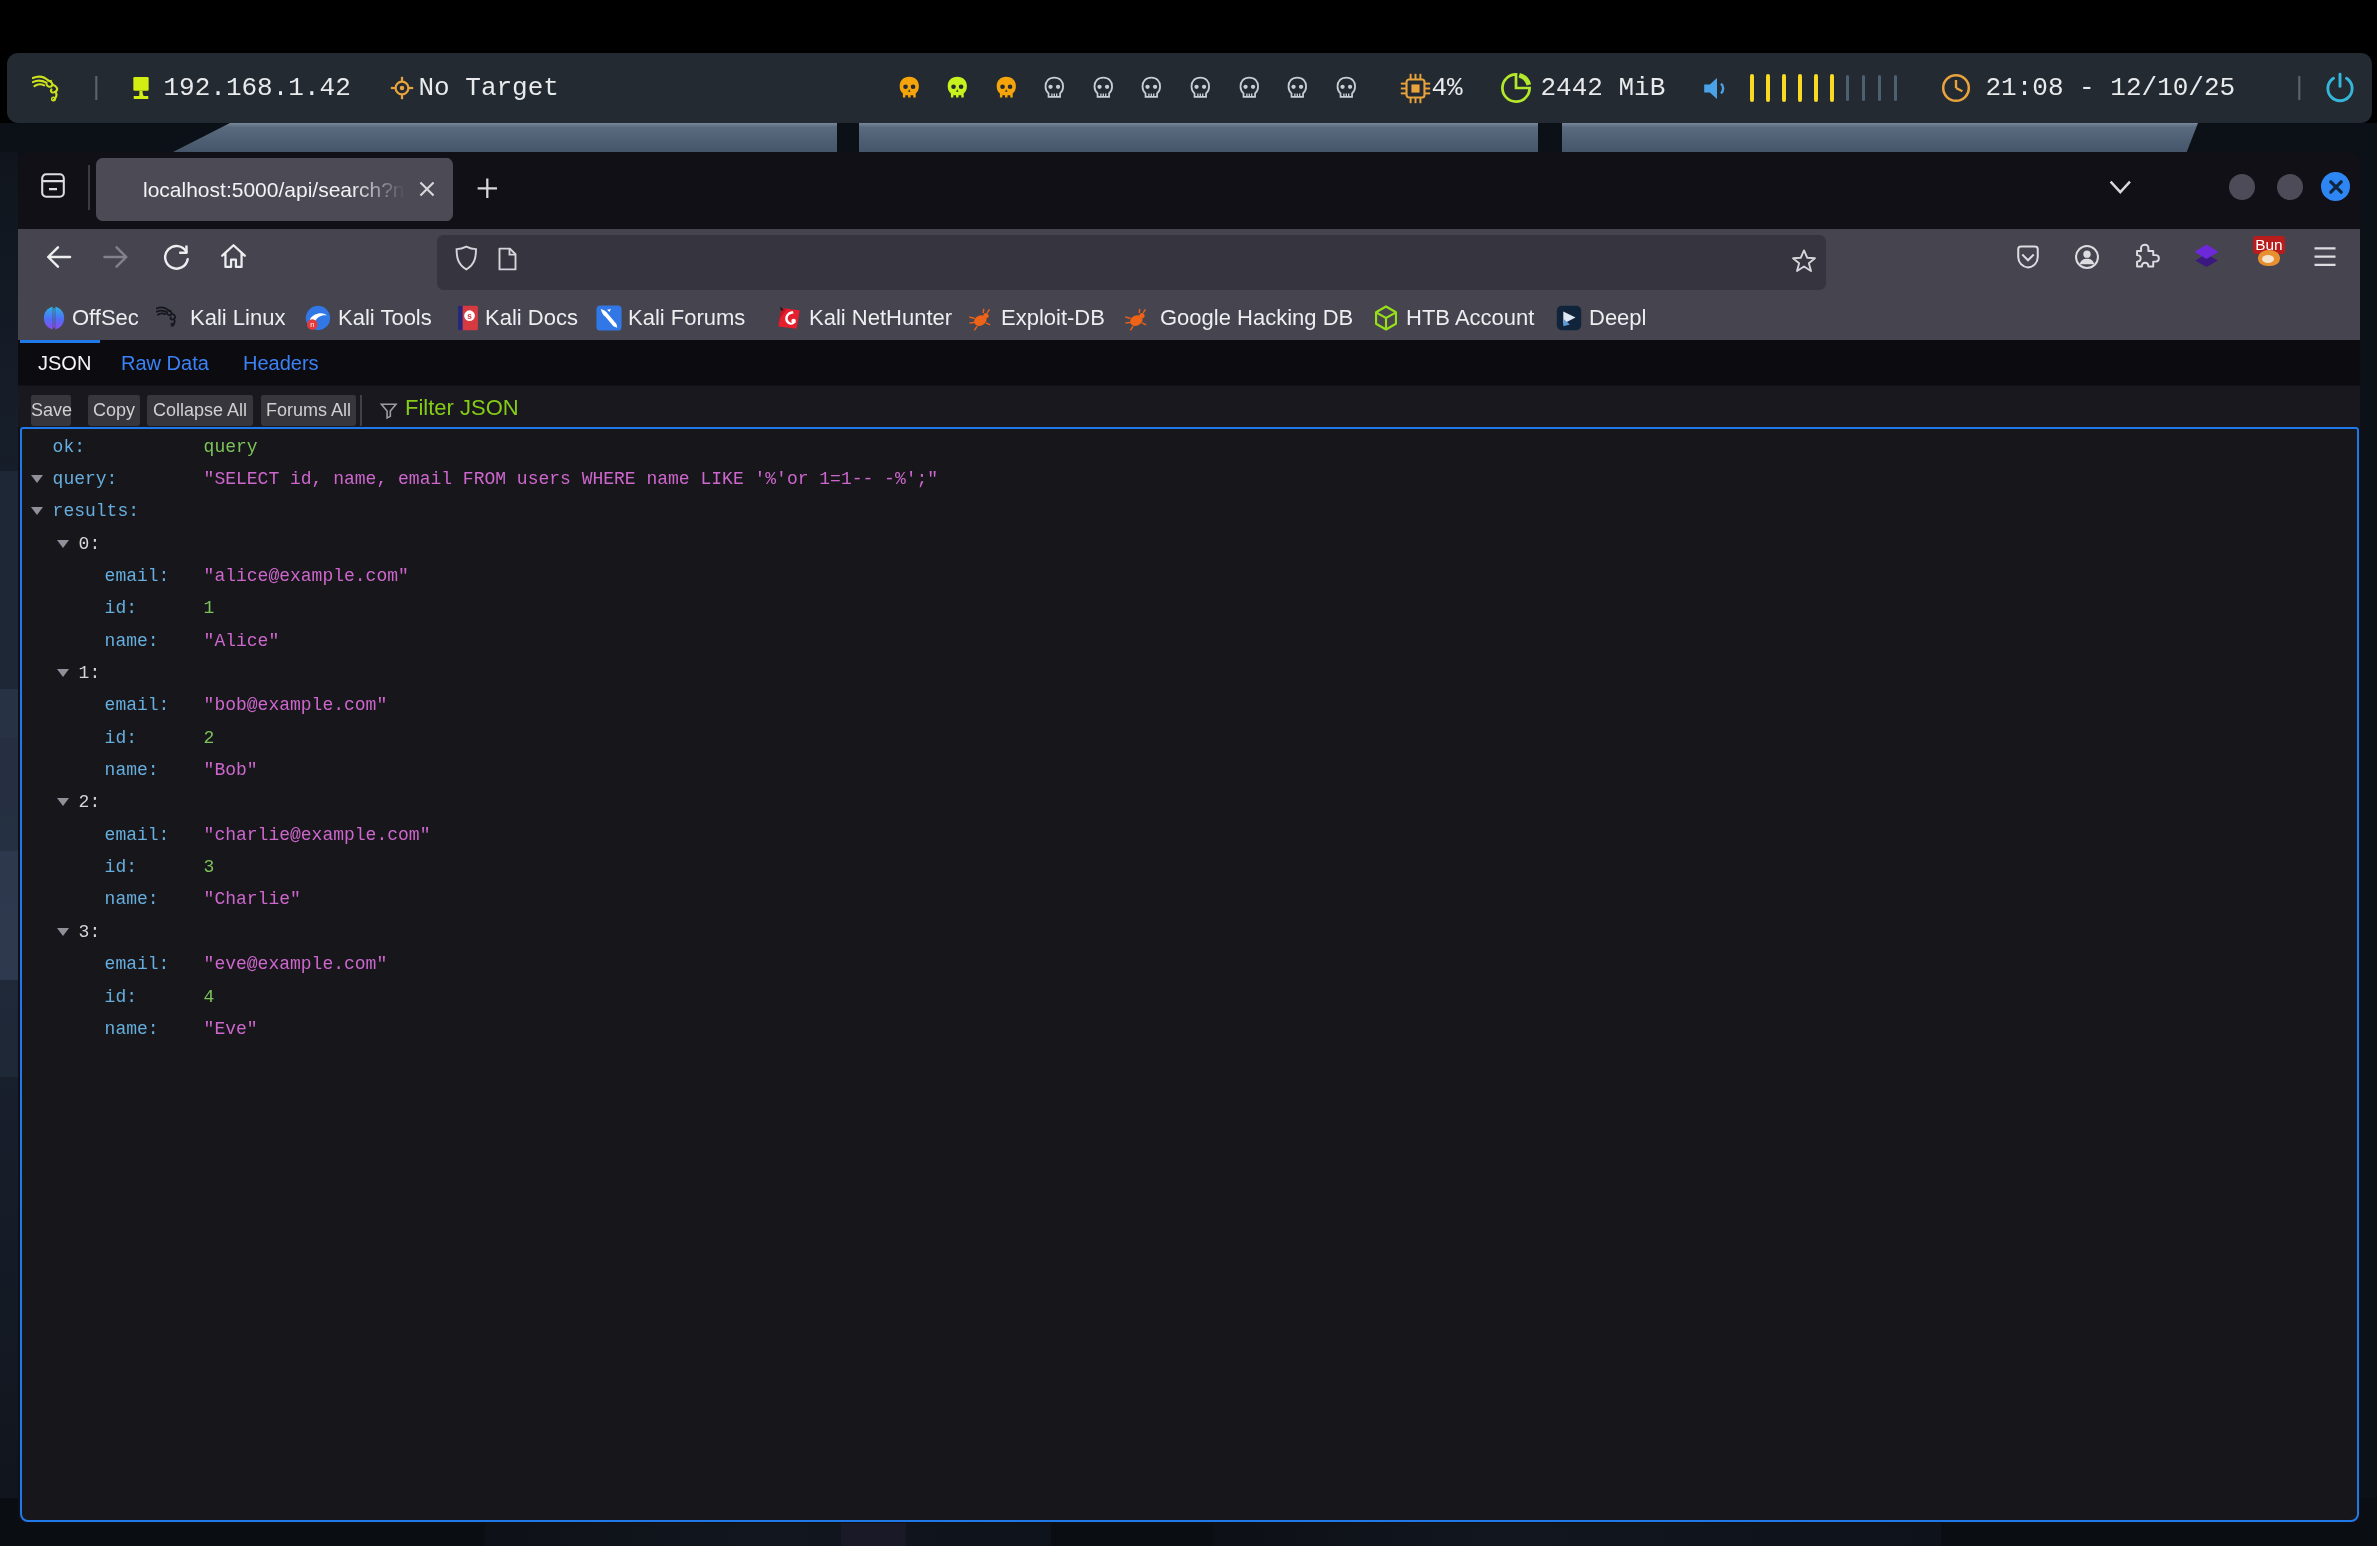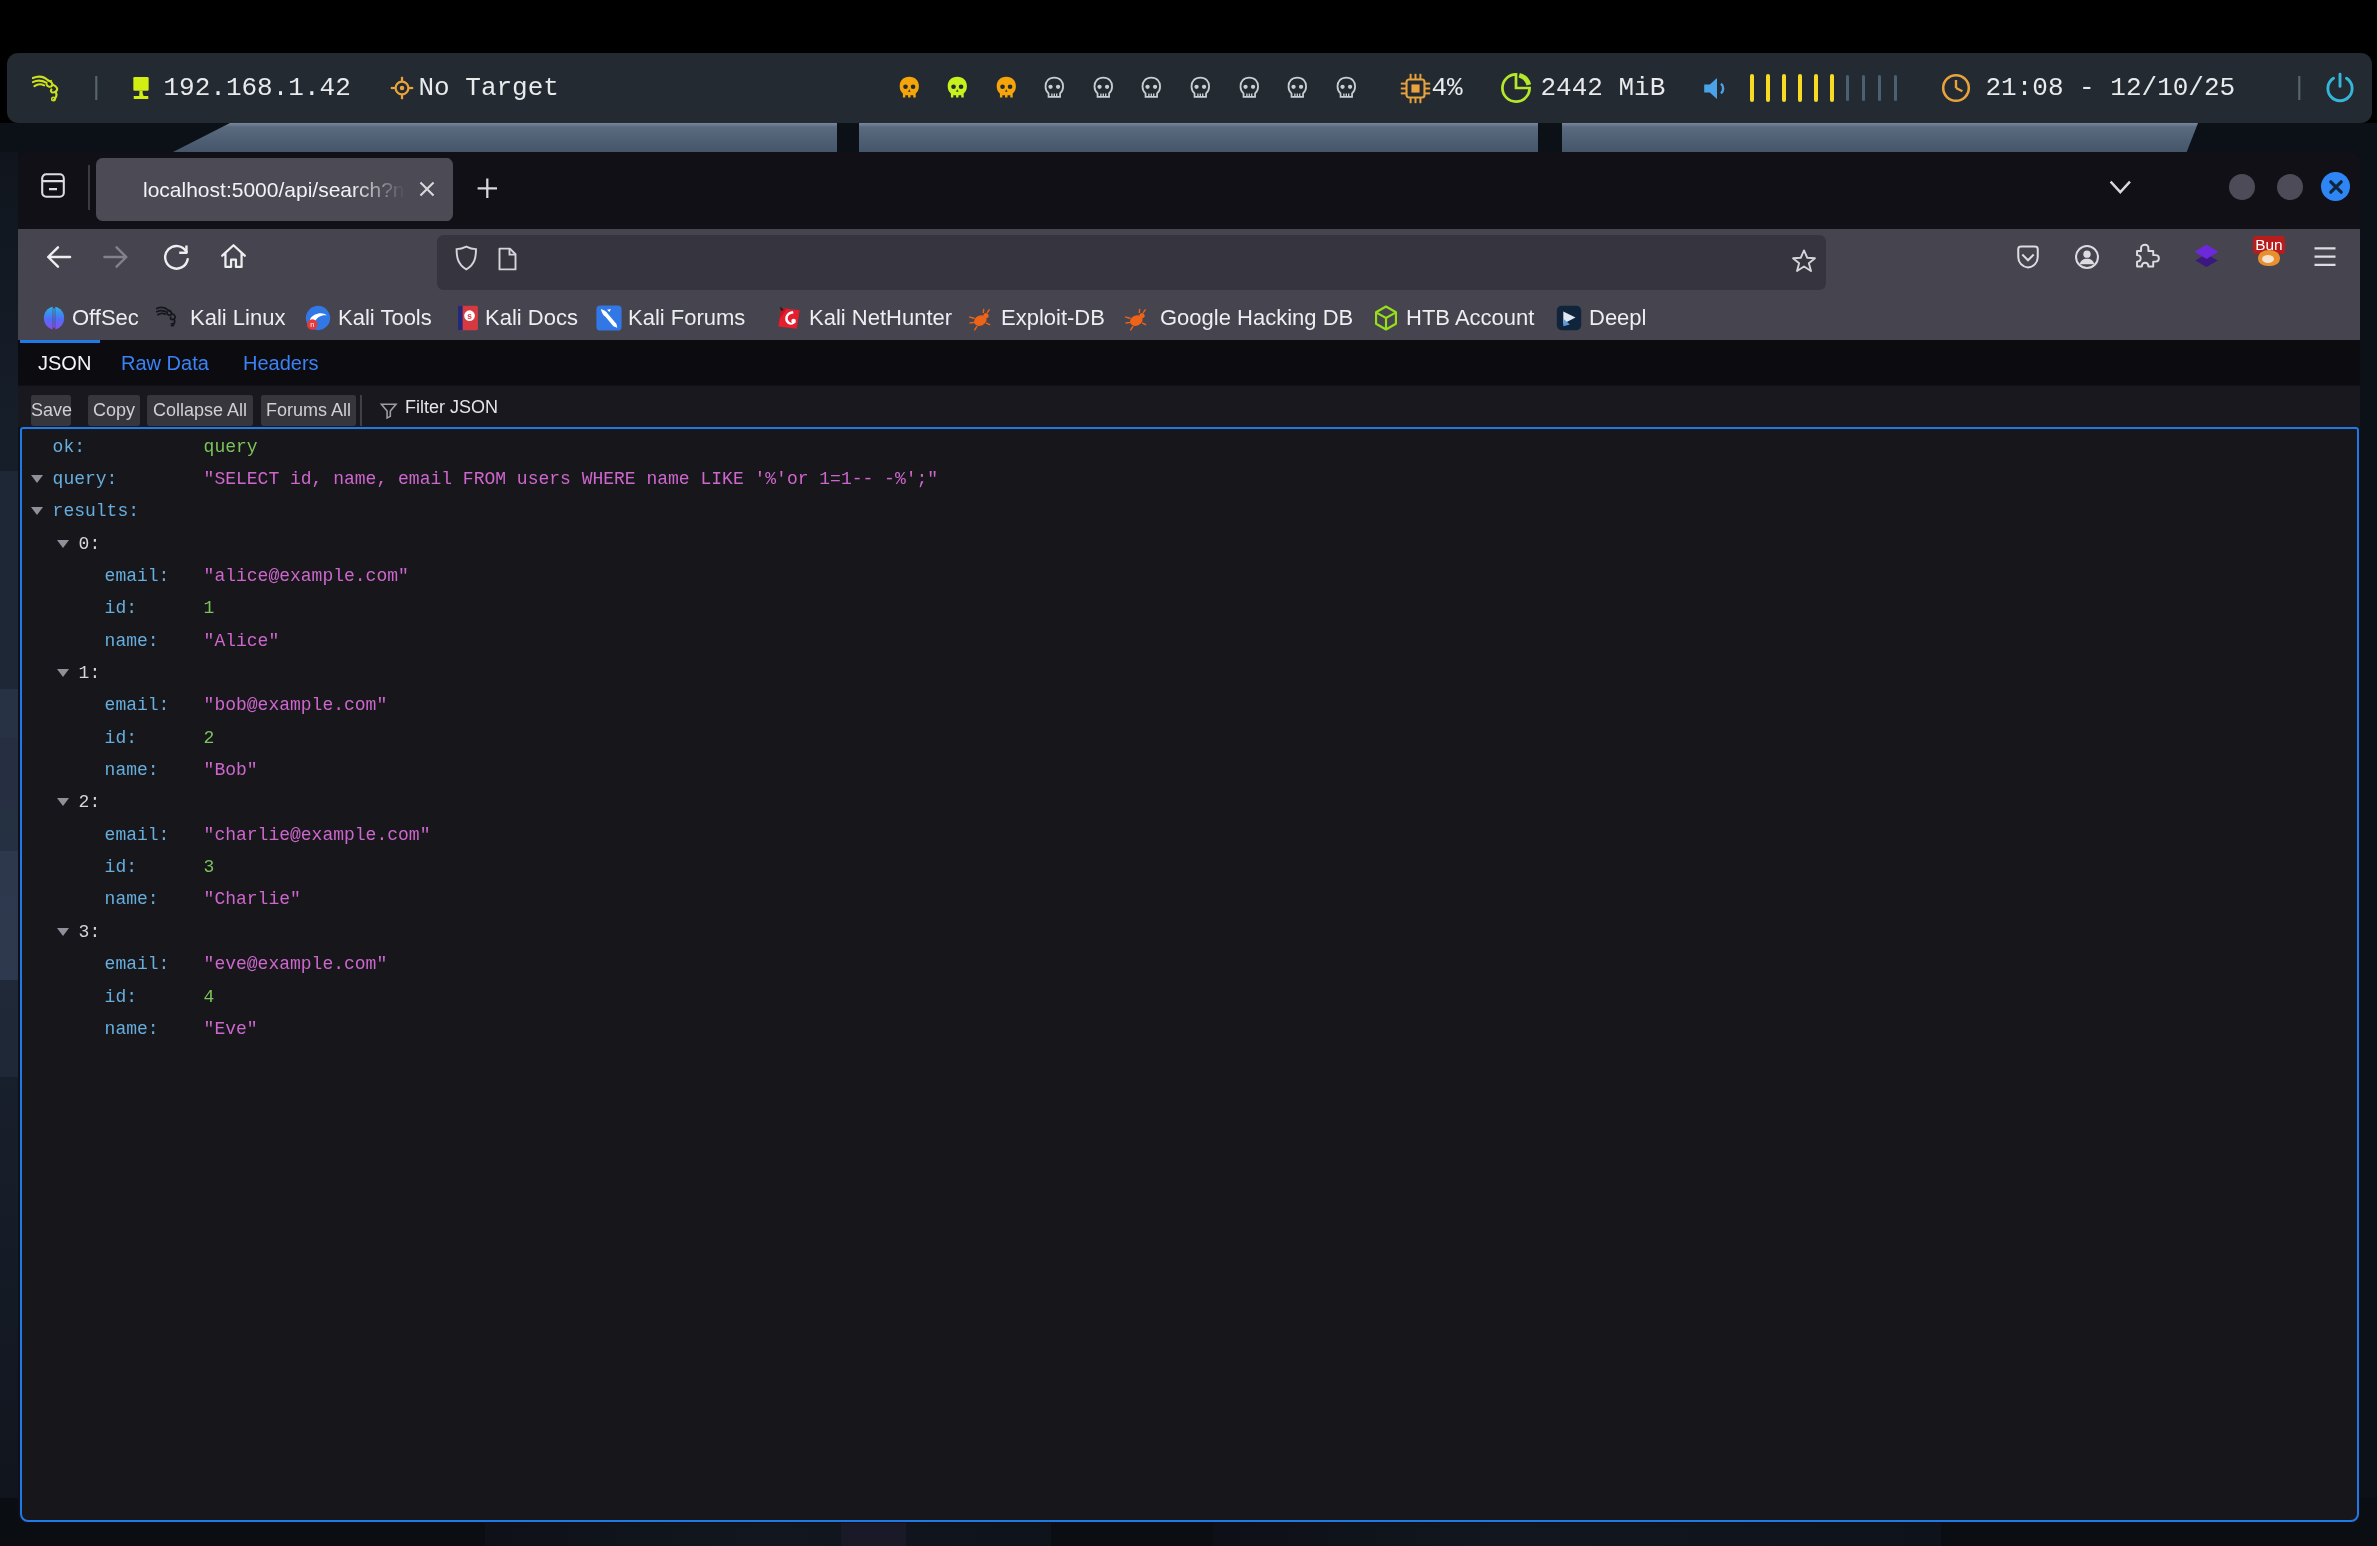--- a/index.html
+++ b/index.html
@@ -421,21 +421,21 @@
   </div>
   <div id="jbtns">
     <div class="jb" style="left:13px;width:40px">Save</div>
     <div class="jb" style="left:70px;width:52px">Copy</div>
     <div class="jb" style="left:129px;width:106px">Collapse All</div>
     <div class="jb" style="left:243px;width:95px">Forums All</div>
     <div class="abs" style="left:342px;top:9px;width:1.6px;height:31px;background:#414047"></div>
     <svg class="abs" style="left:361px;top:15.4px" width="19.4" height="19.4" viewBox="0 0 24 24">
       <path d="M3 4 L21 4 L14 12.5 L14 19 L10 21 L10 12.5 Z" fill="none" stroke="#9c9ca3" stroke-width="2"></path>
     </svg>
-    <div class="abs" style="left:387px;top:0;height:41px;line-height:43px;font-size:18px;color:#e5e5e5">Filter JSON</div>
+    <div class="abs" style="left:387px;top:0;height:41px;line-height:43px;font-size:22px;color:#84cc16">Filter JSON</div>
   </div>
   <div id="content">
     <div class="row" style="top:1.6px"><span class="k" style="left:31px">ok:</span><span class="g" style="left:182px">query</span></div>
     <div class="row" style="top:34px"><i class="tri" style="left:9px;top:12px"></i><span class="k" style="left:31px">query:</span><span class="p" style="left:182px">"SELECT id, name, email FROM users WHERE name LIKE '%'or 1=1-- -%';"</span></div>
     <div class="row" style="top:66px"><i class="tri" style="left:9px;top:12px"></i><span class="k" style="left:31px">results:</span></div>
     <div class="row" style="top:99px"><i class="tri" style="left:35px;top:12px"></i><span class="w" style="left:57px">0:</span></div>
     <div class="row" style="top:131px"><span class="k" style="left:83px">email:</span><span class="p" style="left:182px">"alice@example.com"</span></div>
     <div class="row" style="top:163px"><span class="k" style="left:83px">id:</span><span class="g" style="left:182px">1</span></div>
     <div class="row" style="top:196px"><span class="k" style="left:83px">name:</span><span class="p" style="left:182px">"Alice"</span></div>
     <div class="row" style="top:228px"><i class="tri" style="left:35px;top:12px"></i><span class="w" style="left:57px">1:</span></div>

